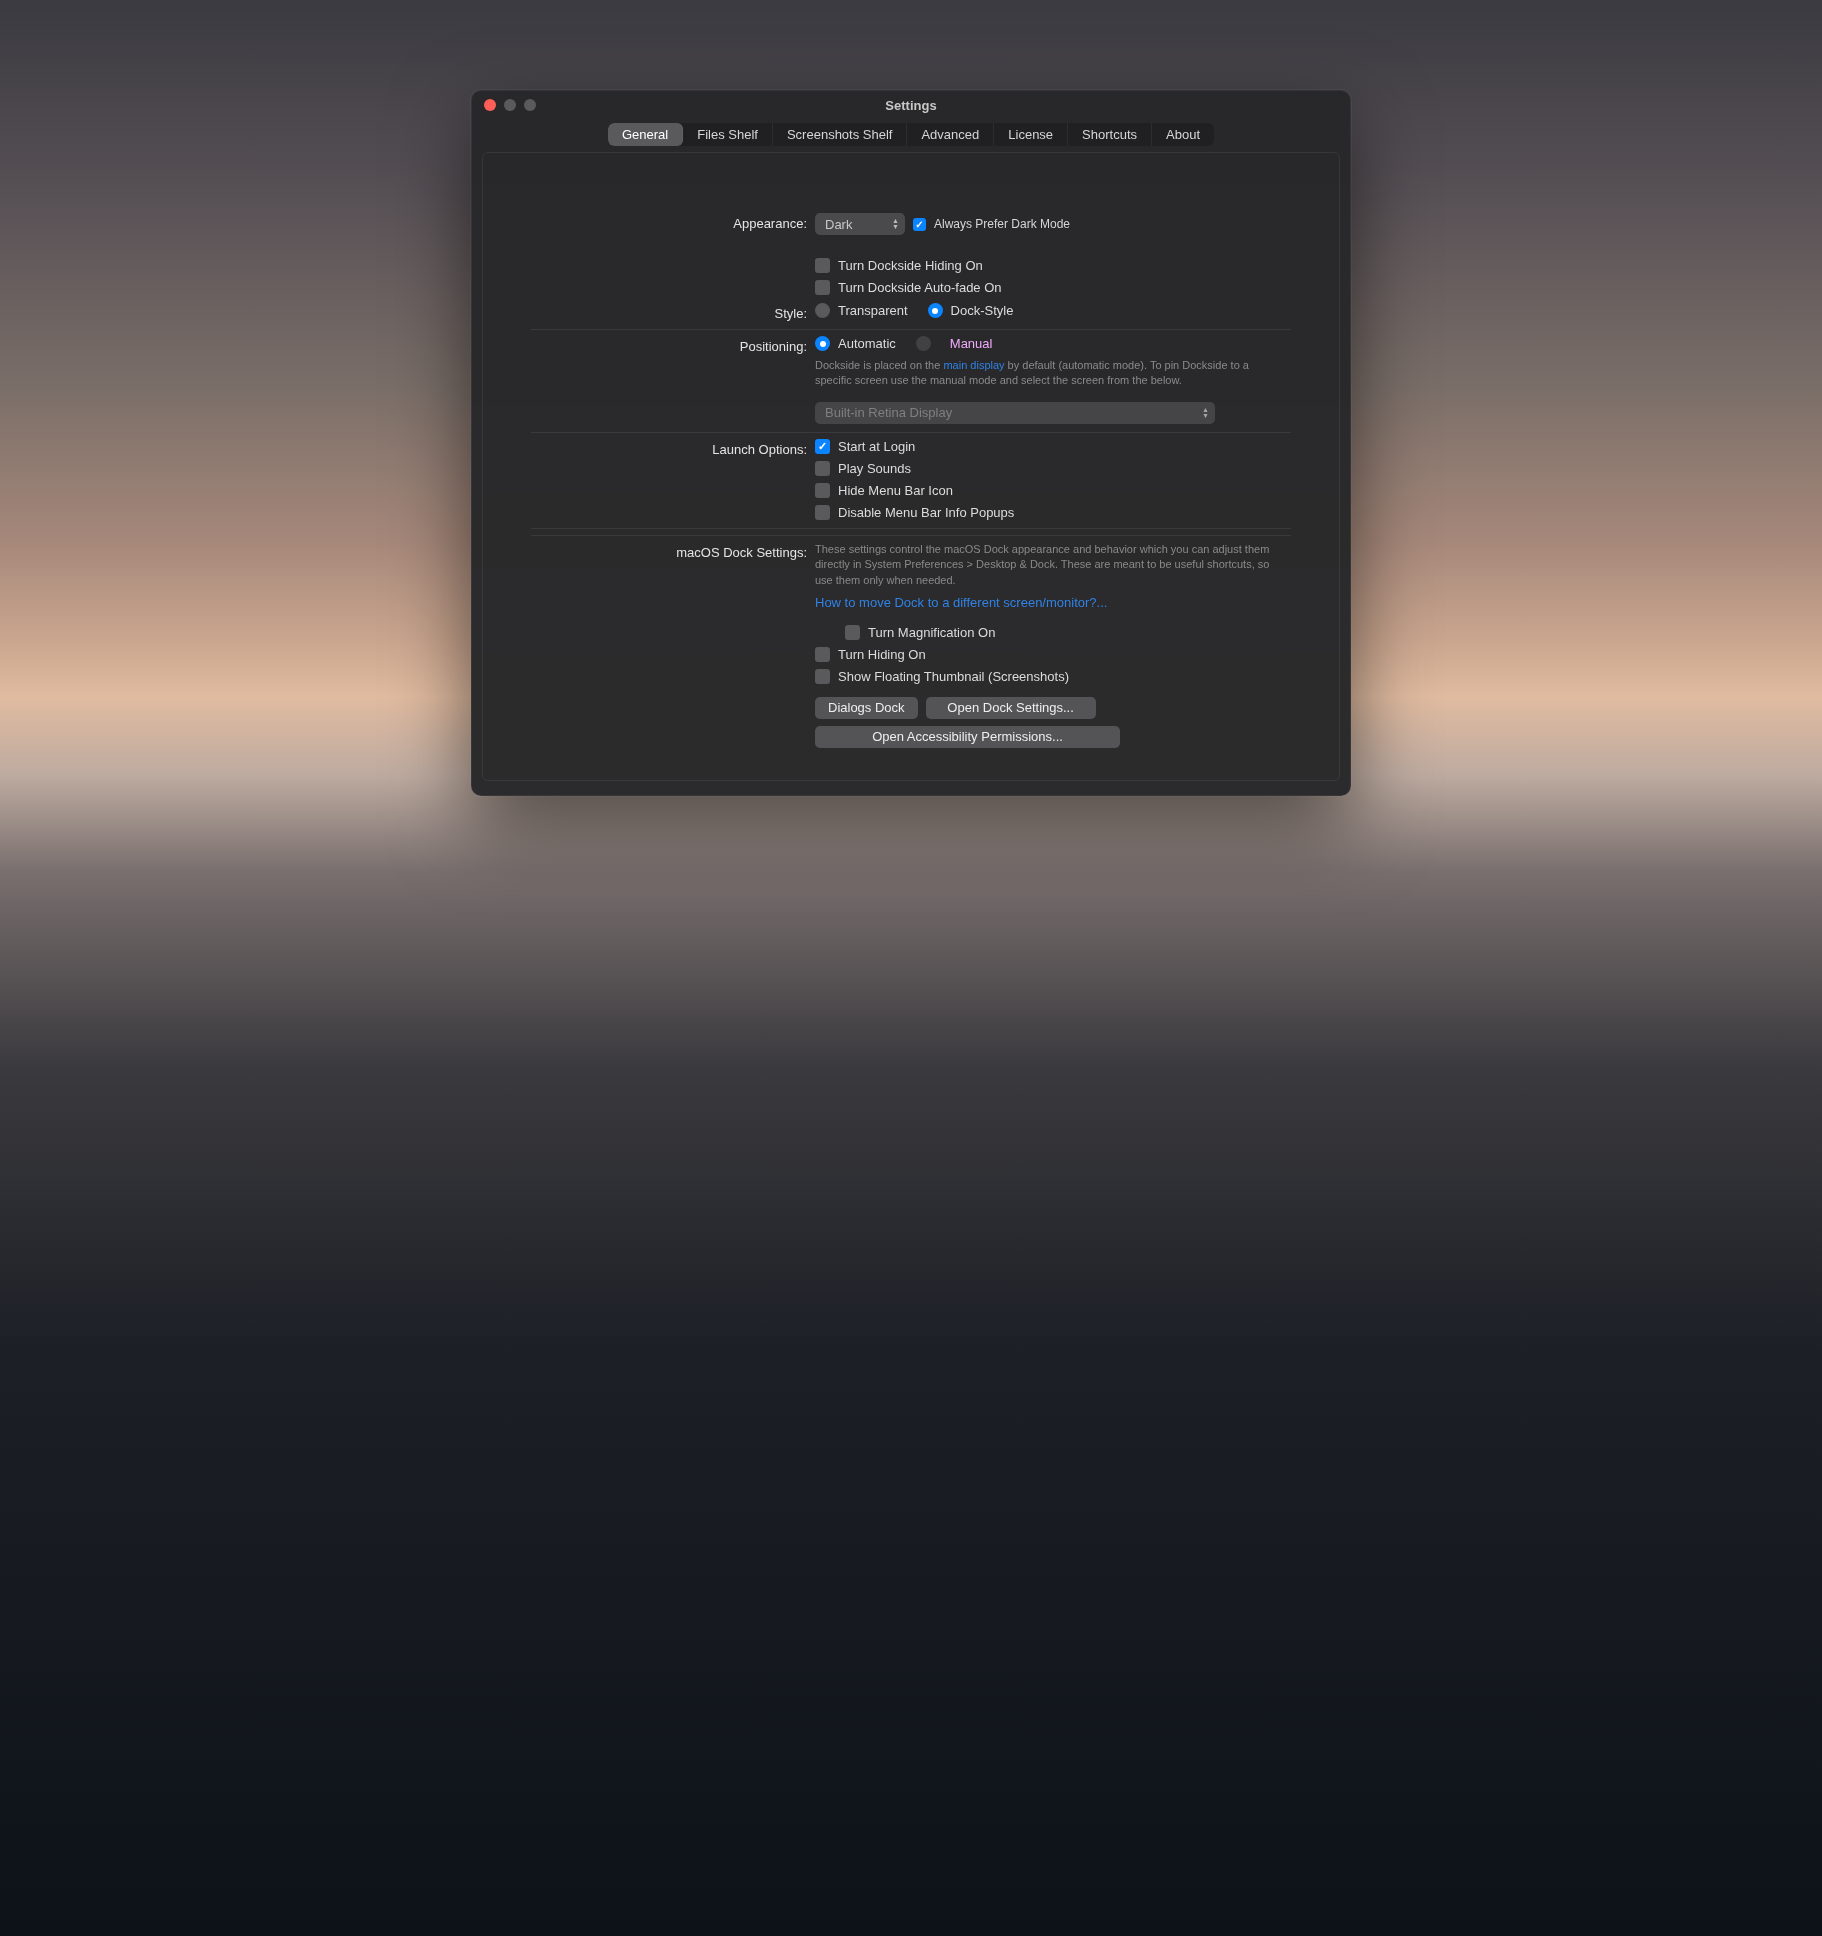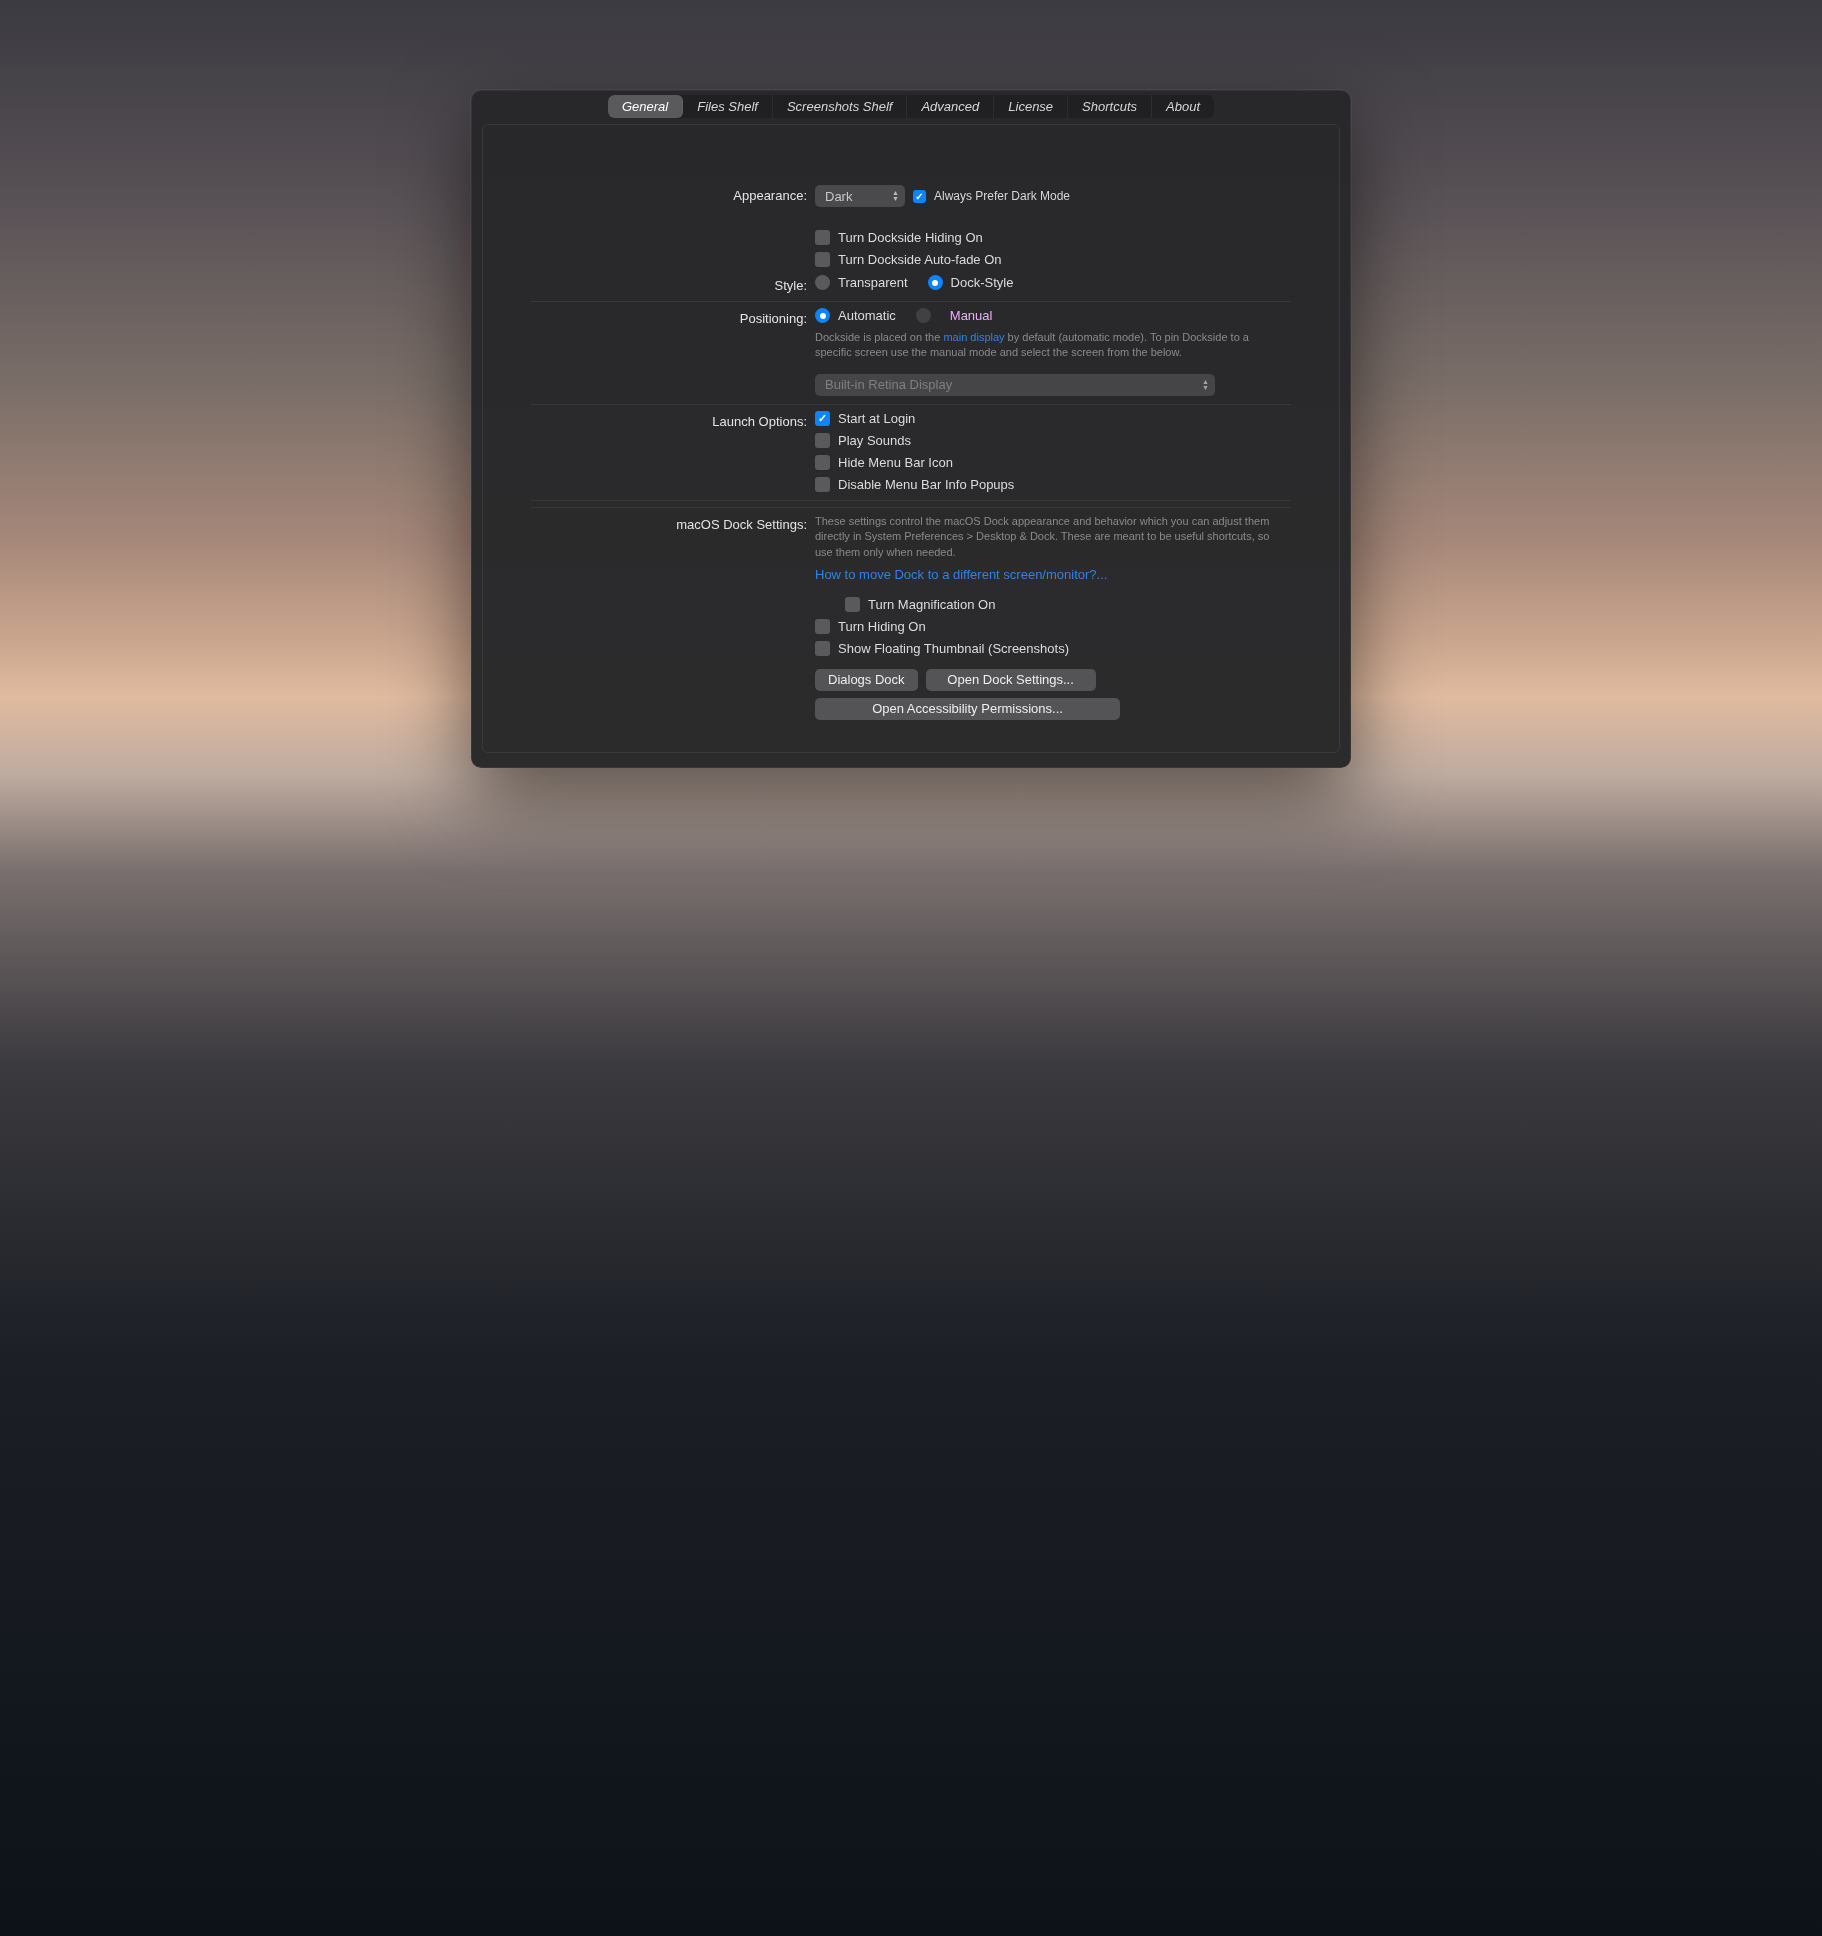--- a/index.html
+++ b/index.html
@@ -50,21 +50,20 @@
 
   .tabs {
     display: flex; justify-content: center; align-items: center;
     padding: 4px 0 6px 0;
   }
   .tab-row {
     display: flex;
     background: rgba(0,0,0,0.18);
     border-radius: 6px;
     overflow: hidden;
-    font-style: italic;
   }
   .tab {
     padding: 4px 14px;
     color: #d6d6d6;
     font-size: 13px;
     border-right: 1px solid rgba(255,255,255,0.06);
     cursor: default;
   }
   .tab:last-child { border-right: none; }
   .tab.selected {
@@ -185,20 +184,28 @@
   }
   .btn-row { display: flex; gap: 8px; flex-wrap: wrap; }
 
   .spacer-top { height: 30px; }
 </style>
 </head>
 <body>
 
 <div class="window">
 
+  <div class="titlebar">
+    <div class="traffic-lights">
+      <div class="traffic-light tl-close"></div>
+      <div class="traffic-light tl-min"></div>
+      <div class="traffic-light tl-zoom"></div>
+    </div>
+    <div class="window-title">Settings</div>
+  </div>
 
   <div class="tabs">
     <div class="tab-row">
       <div class="tab selected">General</div>
       <div class="tab">Files Shelf</div>
       <div class="tab">Screenshots Shelf</div>
       <div class="tab">Advanced</div>
       <div class="tab">License</div>
       <div class="tab">Shortcuts</div>
       <div class="tab">About</div>

